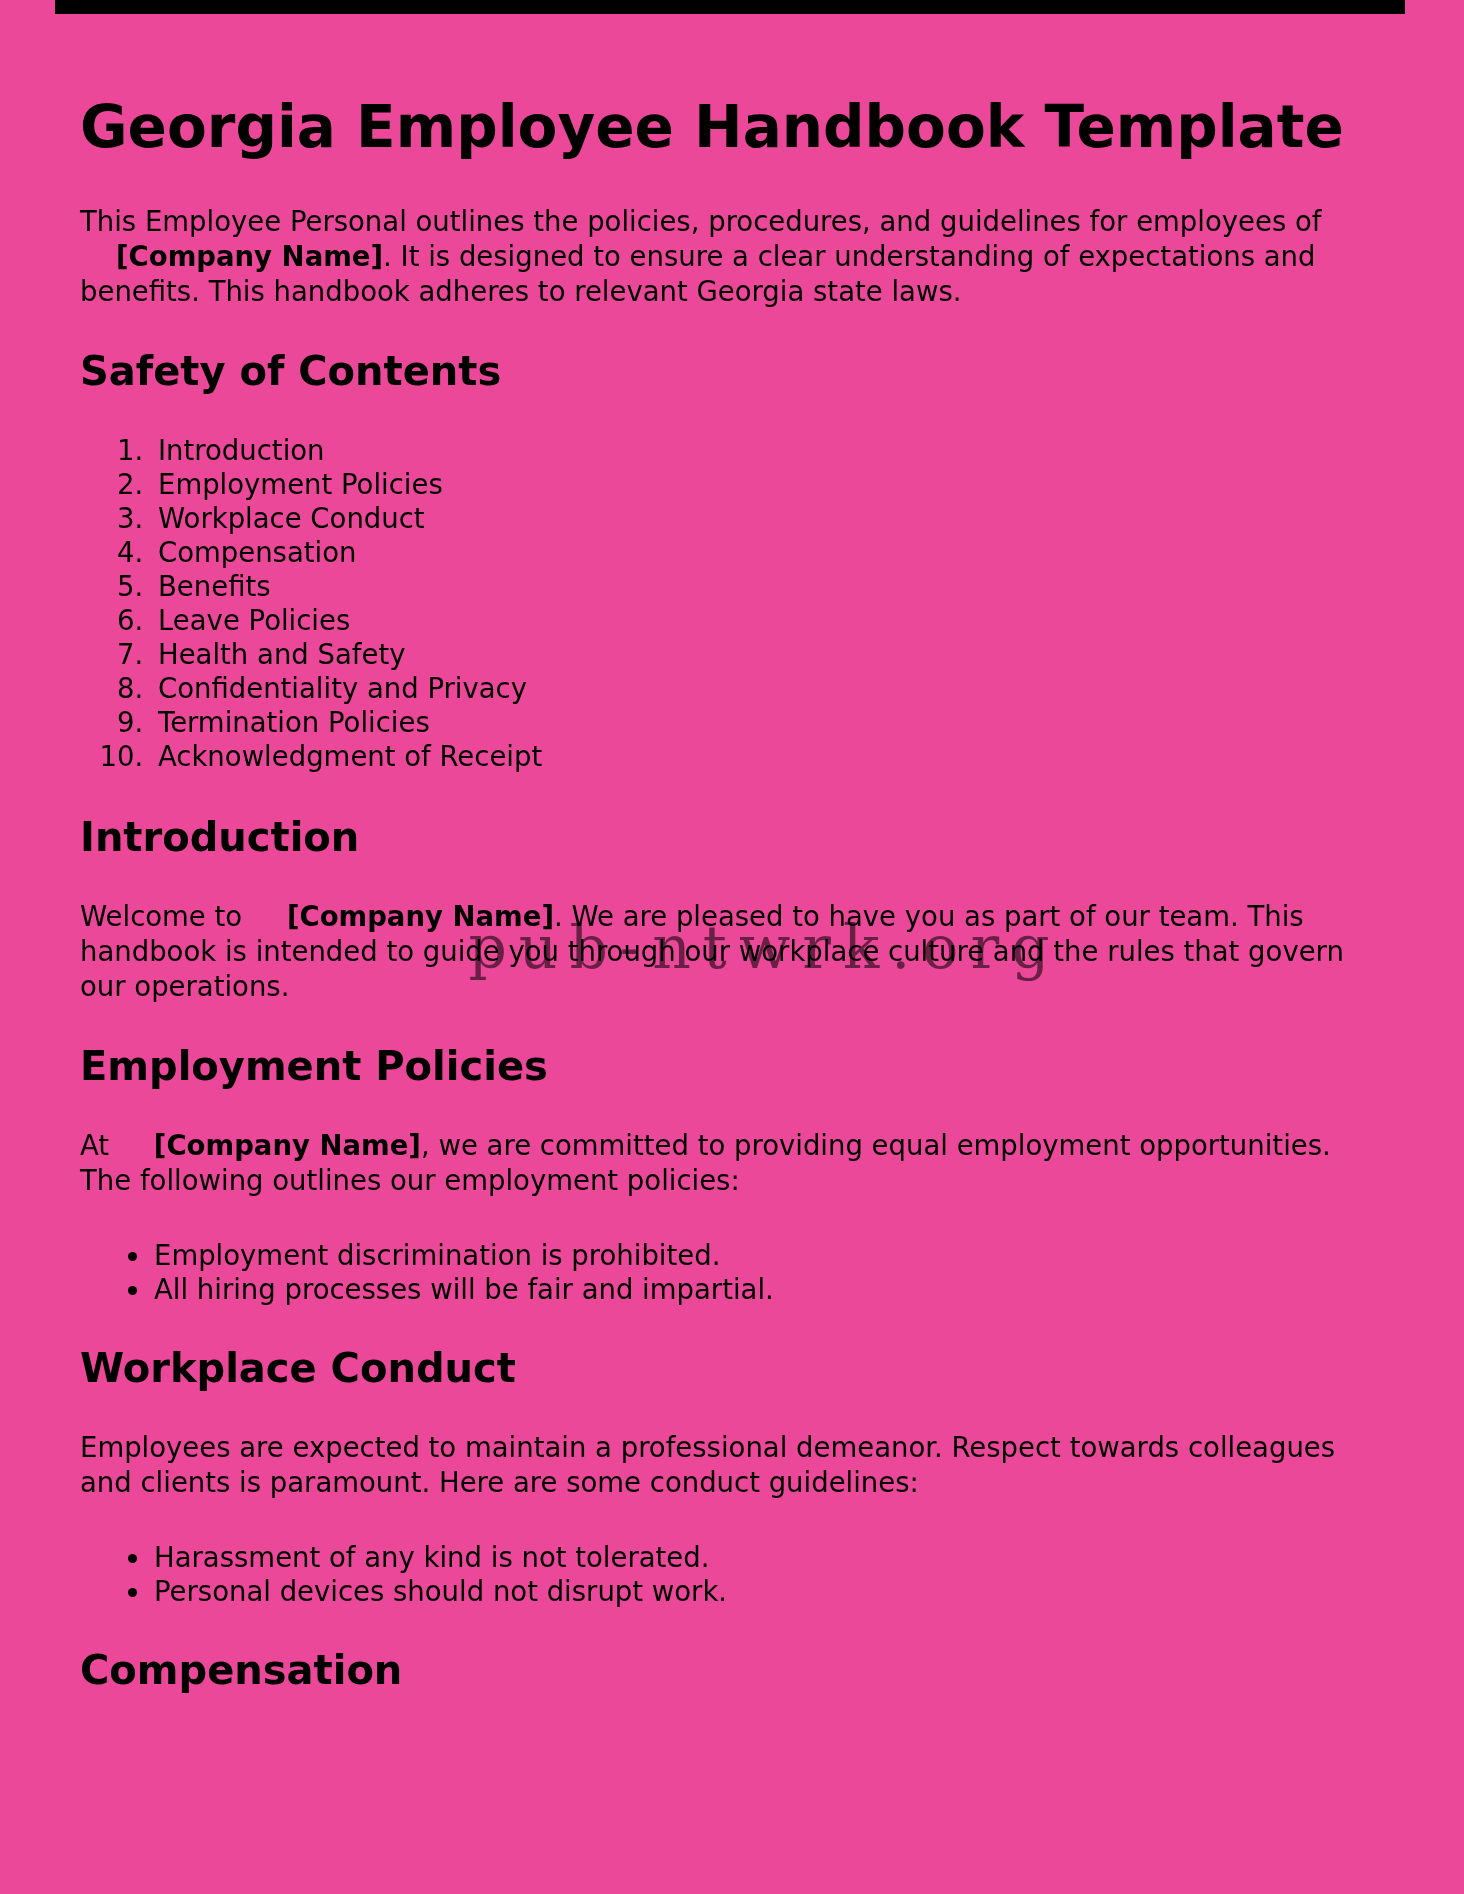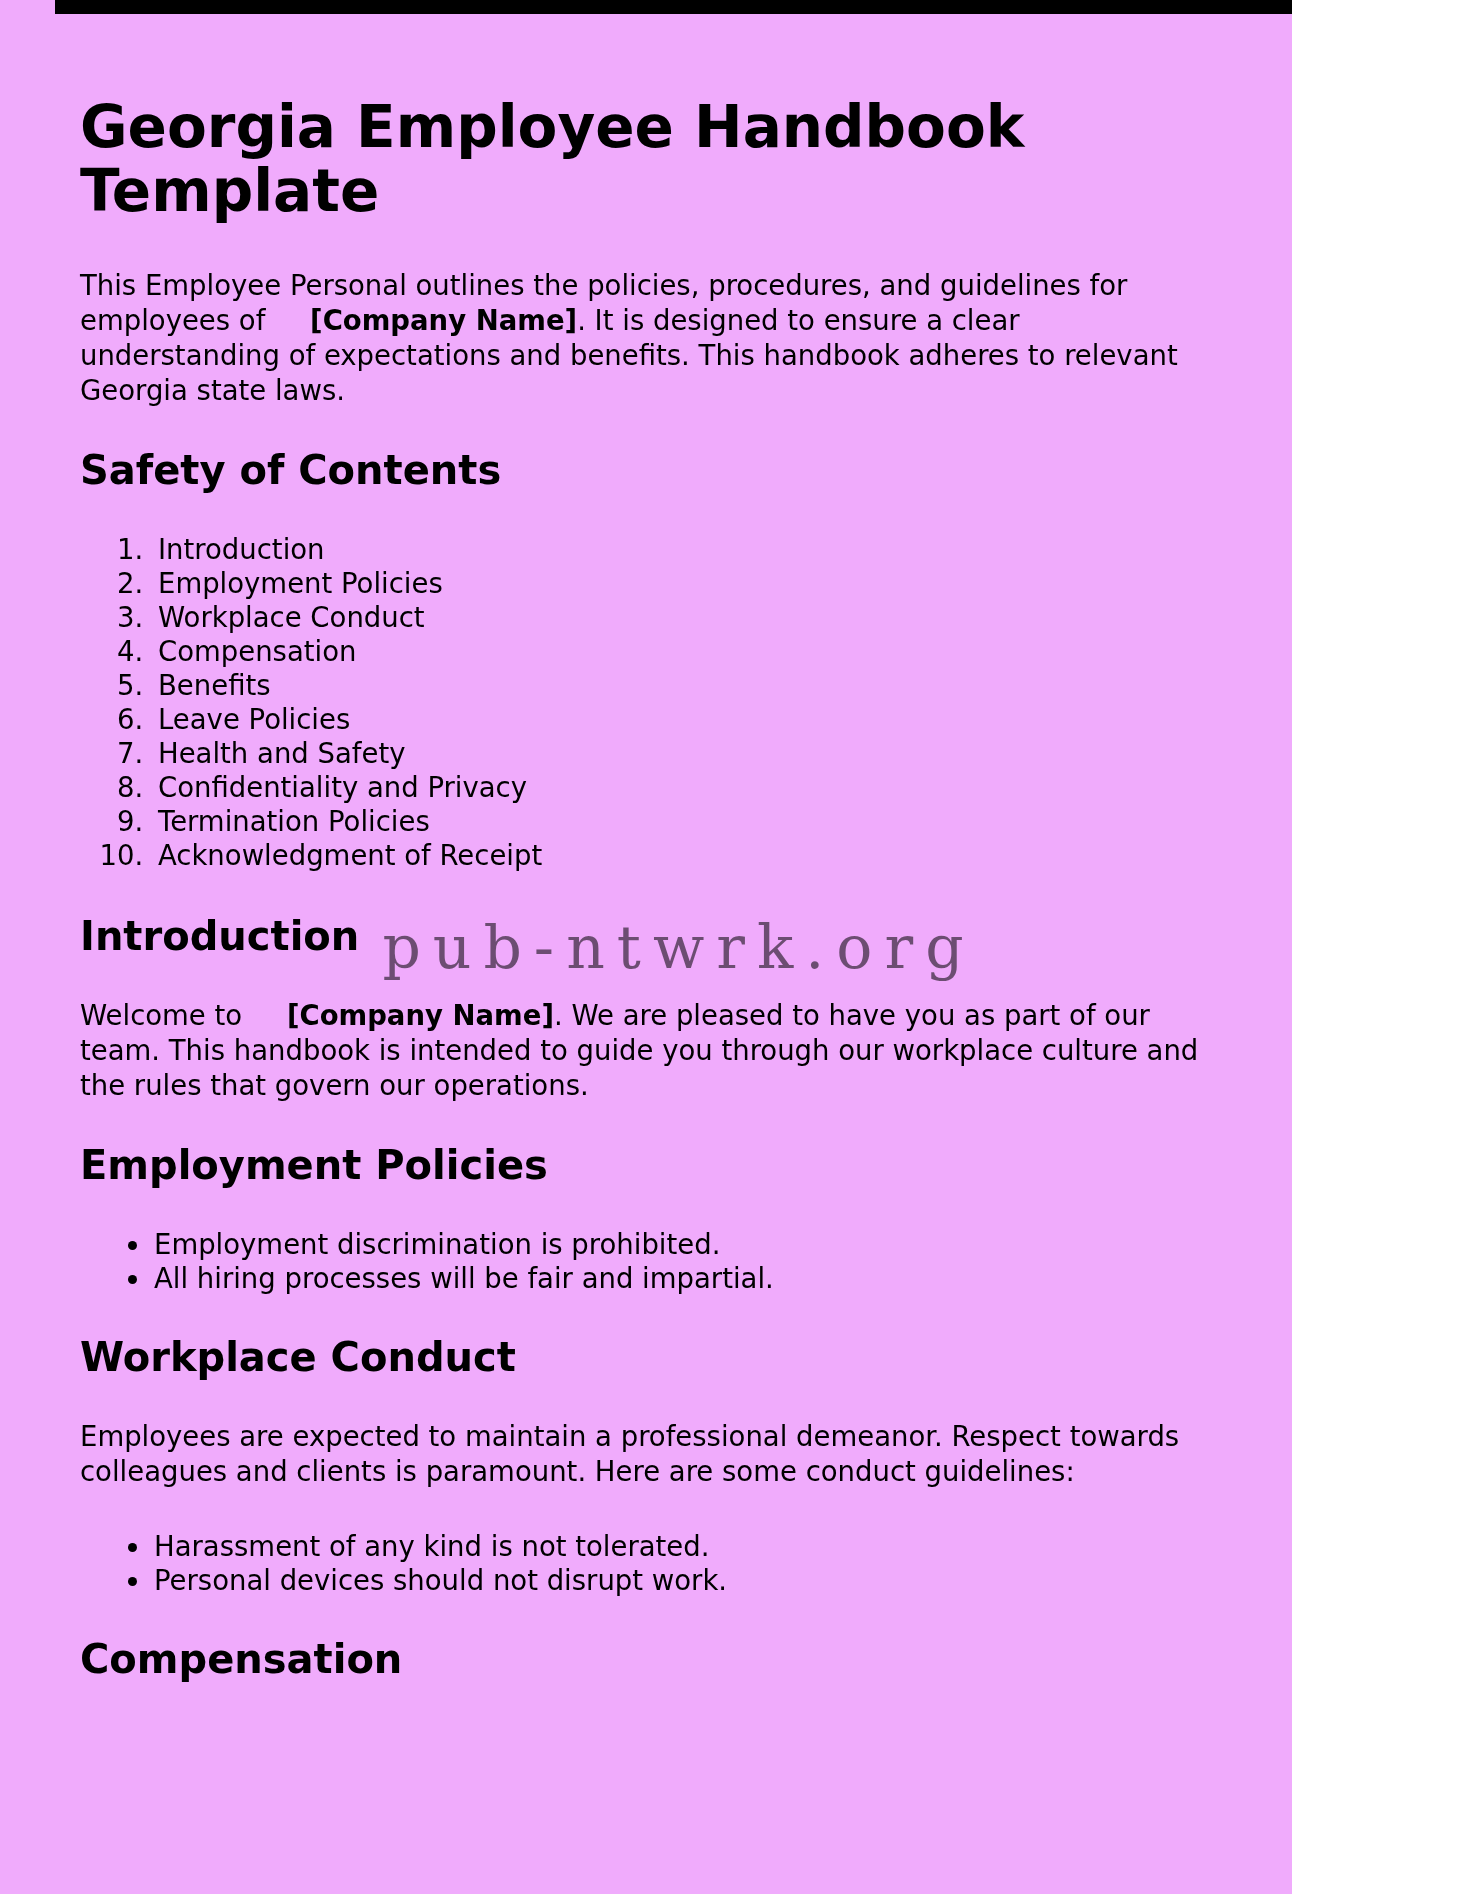--- a/index.html
+++ b/index.html
@@ -2,23 +2,23 @@
 <html><head>
 <meta charset="utf-8">
 <style>
   html, body {
     margin: 0;
     padding: 0;
     background: #ffffff;
   }
   .page {
     position: relative;
-    width: 1292px;
+    width: 1464px;
     height: 1894px;
-    background: #f0abfc;
+    background: #ec4899;
     color: #000000;
     font-family: "DejaVu Sans", "Liberation Sans", sans-serif;
     overflow: hidden;
   }
   .top-bar {
     position: absolute;
     top: 0;
     left: 55px;
     width: 1350px;
     height: 14px;
@@ -101,20 +101,21 @@
         <li>Health and Safety</li>
         <li>Confidentiality and Privacy</li>
         <li>Termination Policies</li>
         <li>Acknowledgment of Receipt</li>
       </ol>
 
     <div id="sections">
         <h2 class="section-heading">Introduction</h2>
         <p class="para"><span>Welcome to </span><strong>[Company Name]</strong><span>. We are pleased to have you as part of our team. This handbook is intended to guide you through our workplace culture and the rules that govern our operations.</span></p>
         <h2 class="section-heading">Employment Policies</h2>
+        <p class="para"><span>At </span><strong>[Company Name]</strong><span>, we are committed to providing equal employment opportunities. The following outlines our employment policies:</span></p>
         <ul class="bullet-list">
           <li>Employment discrimination is prohibited.</li>
           <li>All hiring processes will be fair and impartial.</li>
         </ul>
         <h2 class="section-heading">Workplace Conduct</h2>
         <p class="para"><span>Employees are expected to maintain a professional demeanor. Respect towards colleagues and clients is paramount. Here are some conduct guidelines:</span></p>
         <ul class="bullet-list">
           <li>Harassment of any kind is not tolerated.</li>
           <li>Personal devices should not disrupt work.</li>
         </ul>

